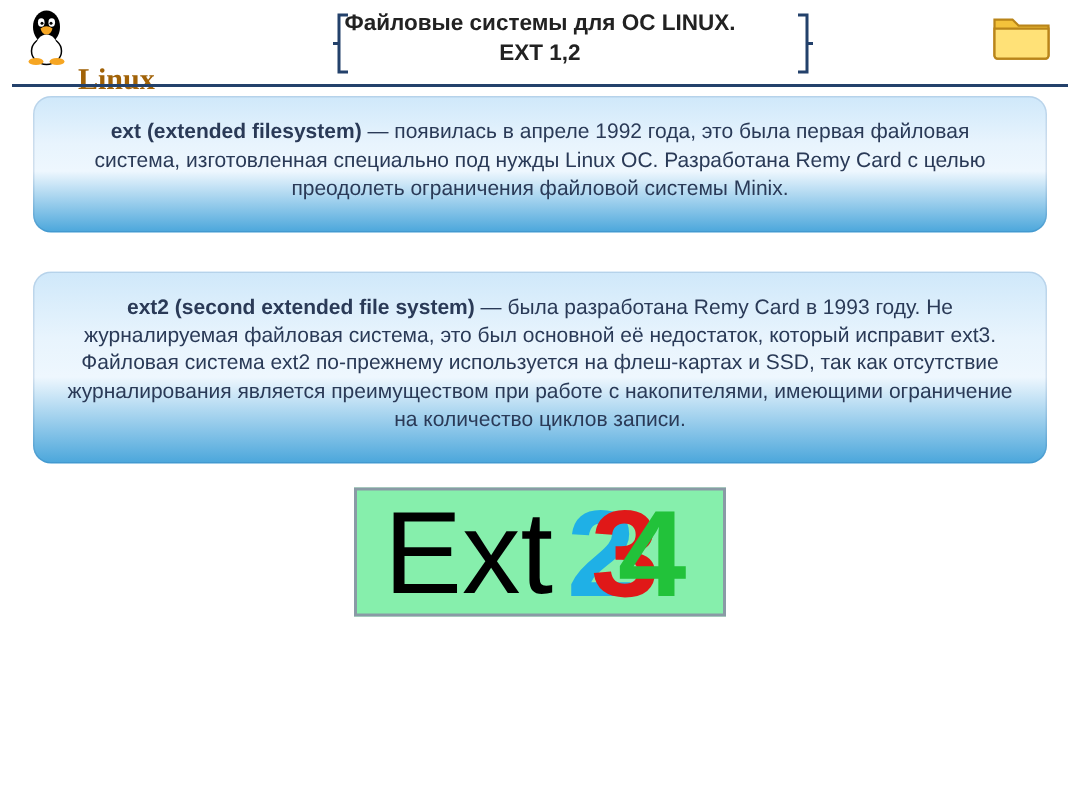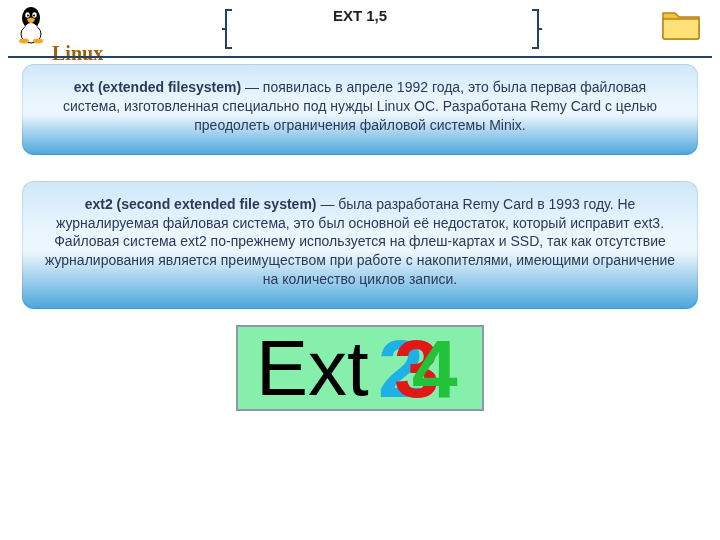--- a/index.html
+++ b/index.html
@@ -128,21 +128,22 @@
   <span class="linux-label">Linux</span>
 
   <span class="bracket left">
     <svg viewBox="0 0 12 42" width="12" height="42">
       <path d="M10 2 H4 V40 H10" fill="none" stroke="#23416b" stroke-width="2"></path>
       <line x1="0" y1="21" x2="4" y2="21" stroke="#23416b" stroke-width="2"></line>
     </svg>
   </span>
 
   <div class="title-box">
-    <div>EXT 1,5</div>
+    <div>Файловые системы для ОС LINUX.</div>
+    <div>EXT 1,2</div>
   </div>
 
   <span class="bracket right">
     <svg viewBox="0 0 12 42" width="12" height="42">
       <path d="M2 2 H8 V40 H2" fill="none" stroke="#23416b" stroke-width="2"></path>
       <line x1="8" y1="21" x2="12" y2="21" stroke="#23416b" stroke-width="2"></line>
     </svg>
   </span>
 
   <span class="folder">

